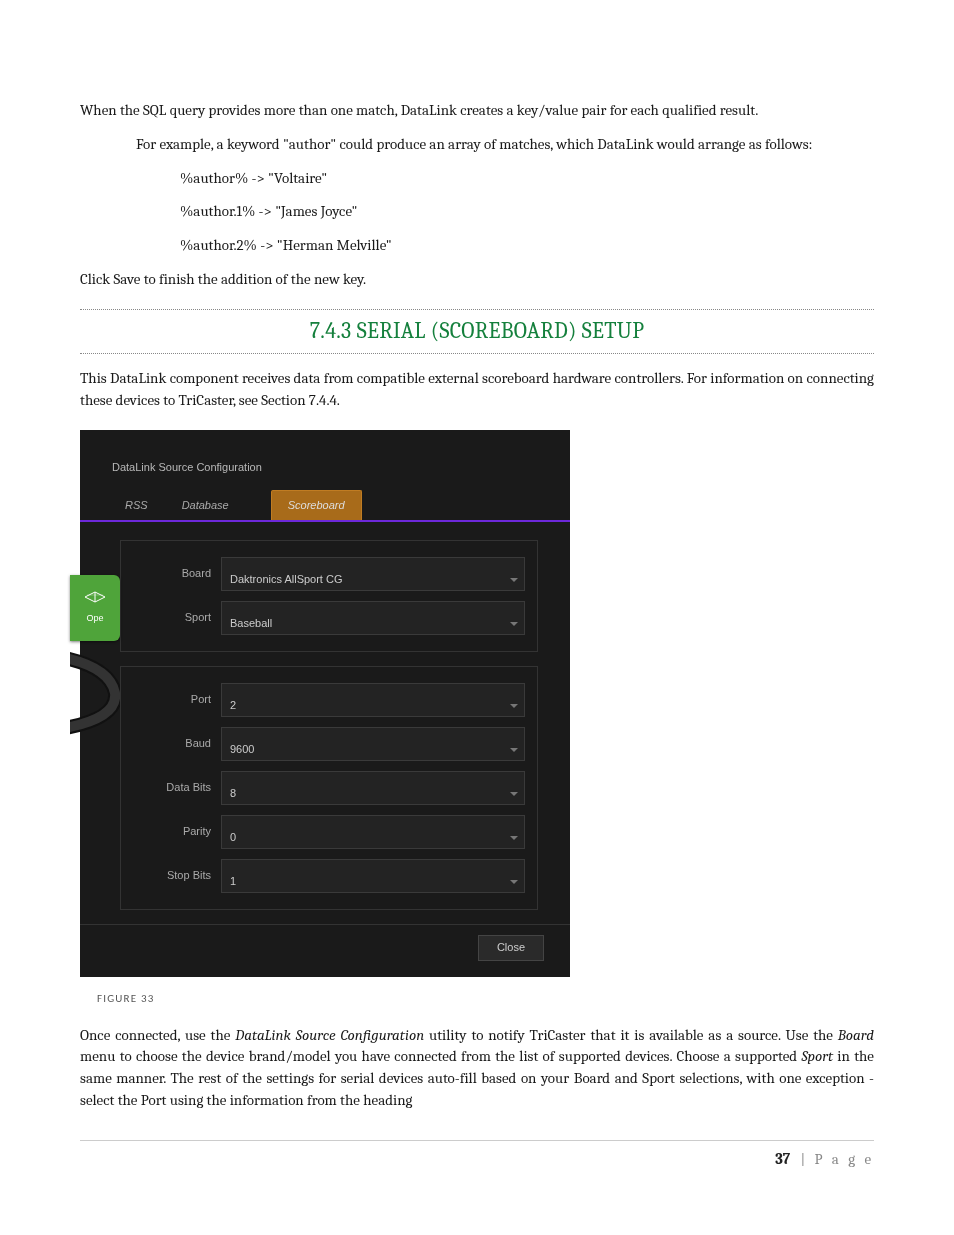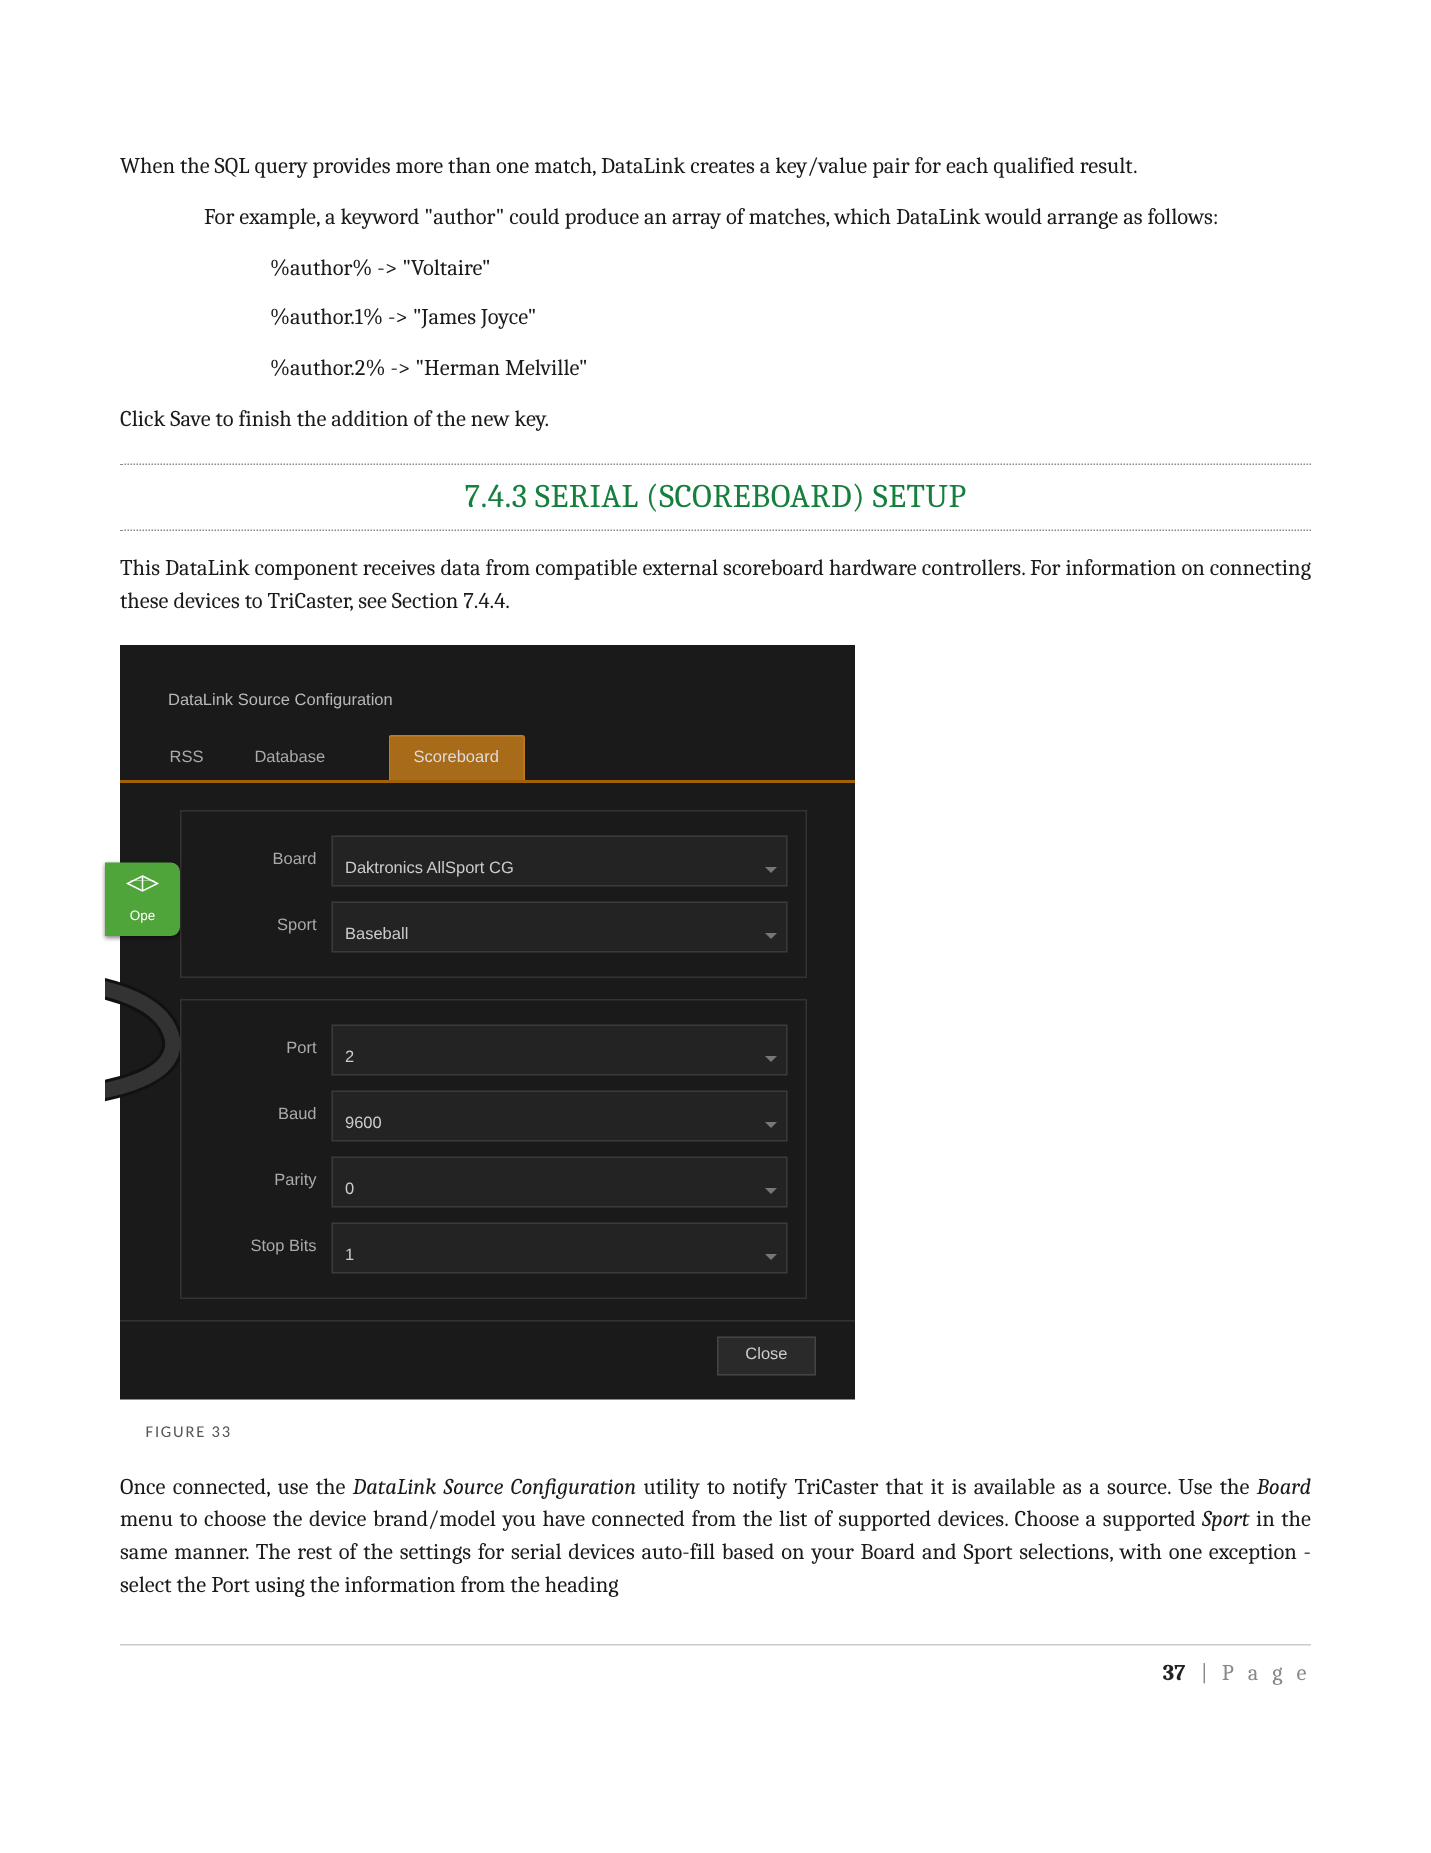--- a/index.html
+++ b/index.html
@@ -40,21 +40,21 @@
     background: #1a1a1a;
     box-sizing: border-box;
     padding: 30px 26px 16px 26px;
     position: relative;
   }
   .badge {
     position: absolute;
     left: -10px;
     top: 145px;
     width: 50px;
-    height: 49px;
+    height: 66px;
     background: #4fa43a;
     border-top-right-radius: 6px;
     border-bottom-right-radius: 6px;
     display: flex;
     flex-direction: column;
     align-items: center;
     justify-content: center;
     color: #fff;
     font-family: Arial, sans-serif;
     font-size: 9px;
@@ -70,23 +70,24 @@
   }
   .dlg-title {
     color: #b8b8b8;
     font-family: Arial, sans-serif;
     font-size: 11px;
     margin-bottom: 14px;
     margin-left: 6px;
   }
   .tabs {
     display: flex;
-    border-bottom: 2px solid #a16207;
+    border-bottom: 2px solid #6d28d9;
     margin: 0 -26px 0 -26px;
-    padding-left: 16px;
+    padding-left: 28px;
+    font-style: italic;
   }
   .tab {
     color: #aaa;
     font-family: Arial, sans-serif;
     font-size: 11px;
     padding: 7px 16px 6px 16px;
     border-top: 1px solid transparent;
     border-left: 1px solid transparent;
     border-right: 1px solid transparent;
   }
@@ -259,20 +260,27 @@
             </div>
           </div>
           <div class="row">
             <div class="row-label">Baud</div>
             <div class="combo">
               <span>9600</span>
               <span class="caret"></span>
             </div>
           </div>
           <div class="row">
+            <div class="row-label">Data Bits</div>
+            <div class="combo">
+              <span>8</span>
+              <span class="caret"></span>
+            </div>
+          </div>
+          <div class="row">
             <div class="row-label">Parity</div>
             <div class="combo">
               <span>0</span>
               <span class="caret"></span>
             </div>
           </div>
           <div class="row">
             <div class="row-label">Stop Bits</div>
             <div class="combo">
               <span>1</span>

